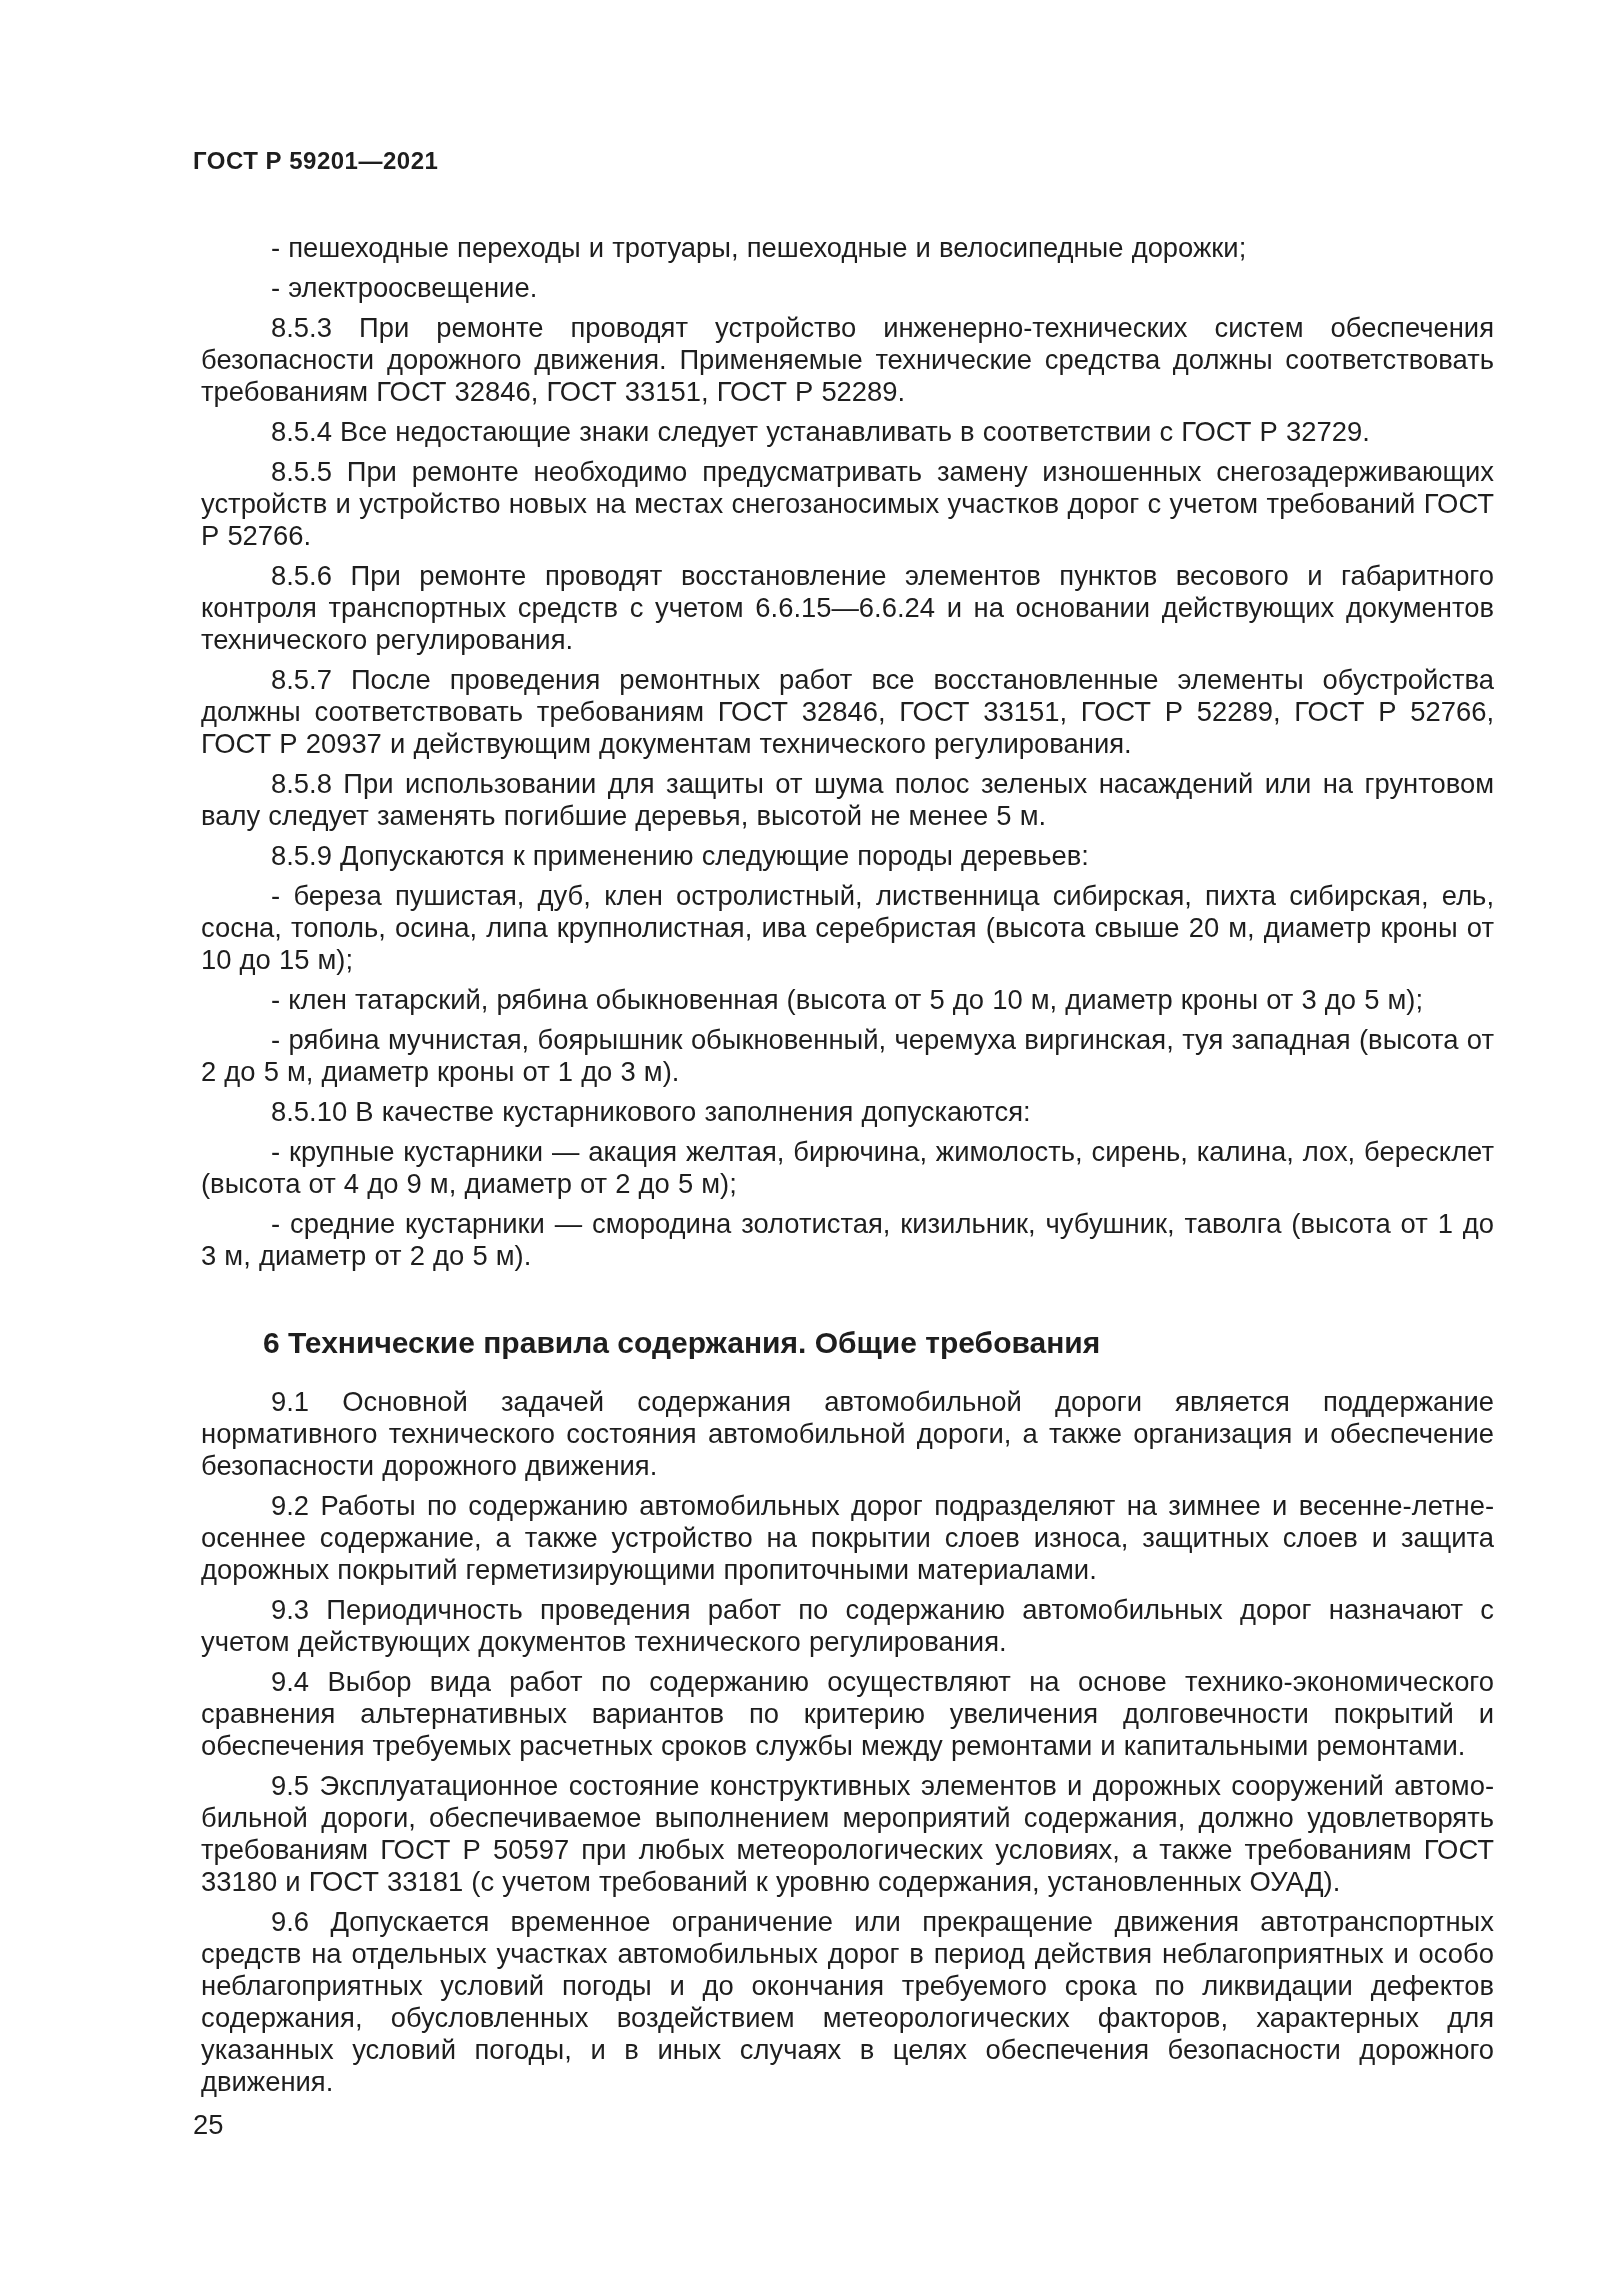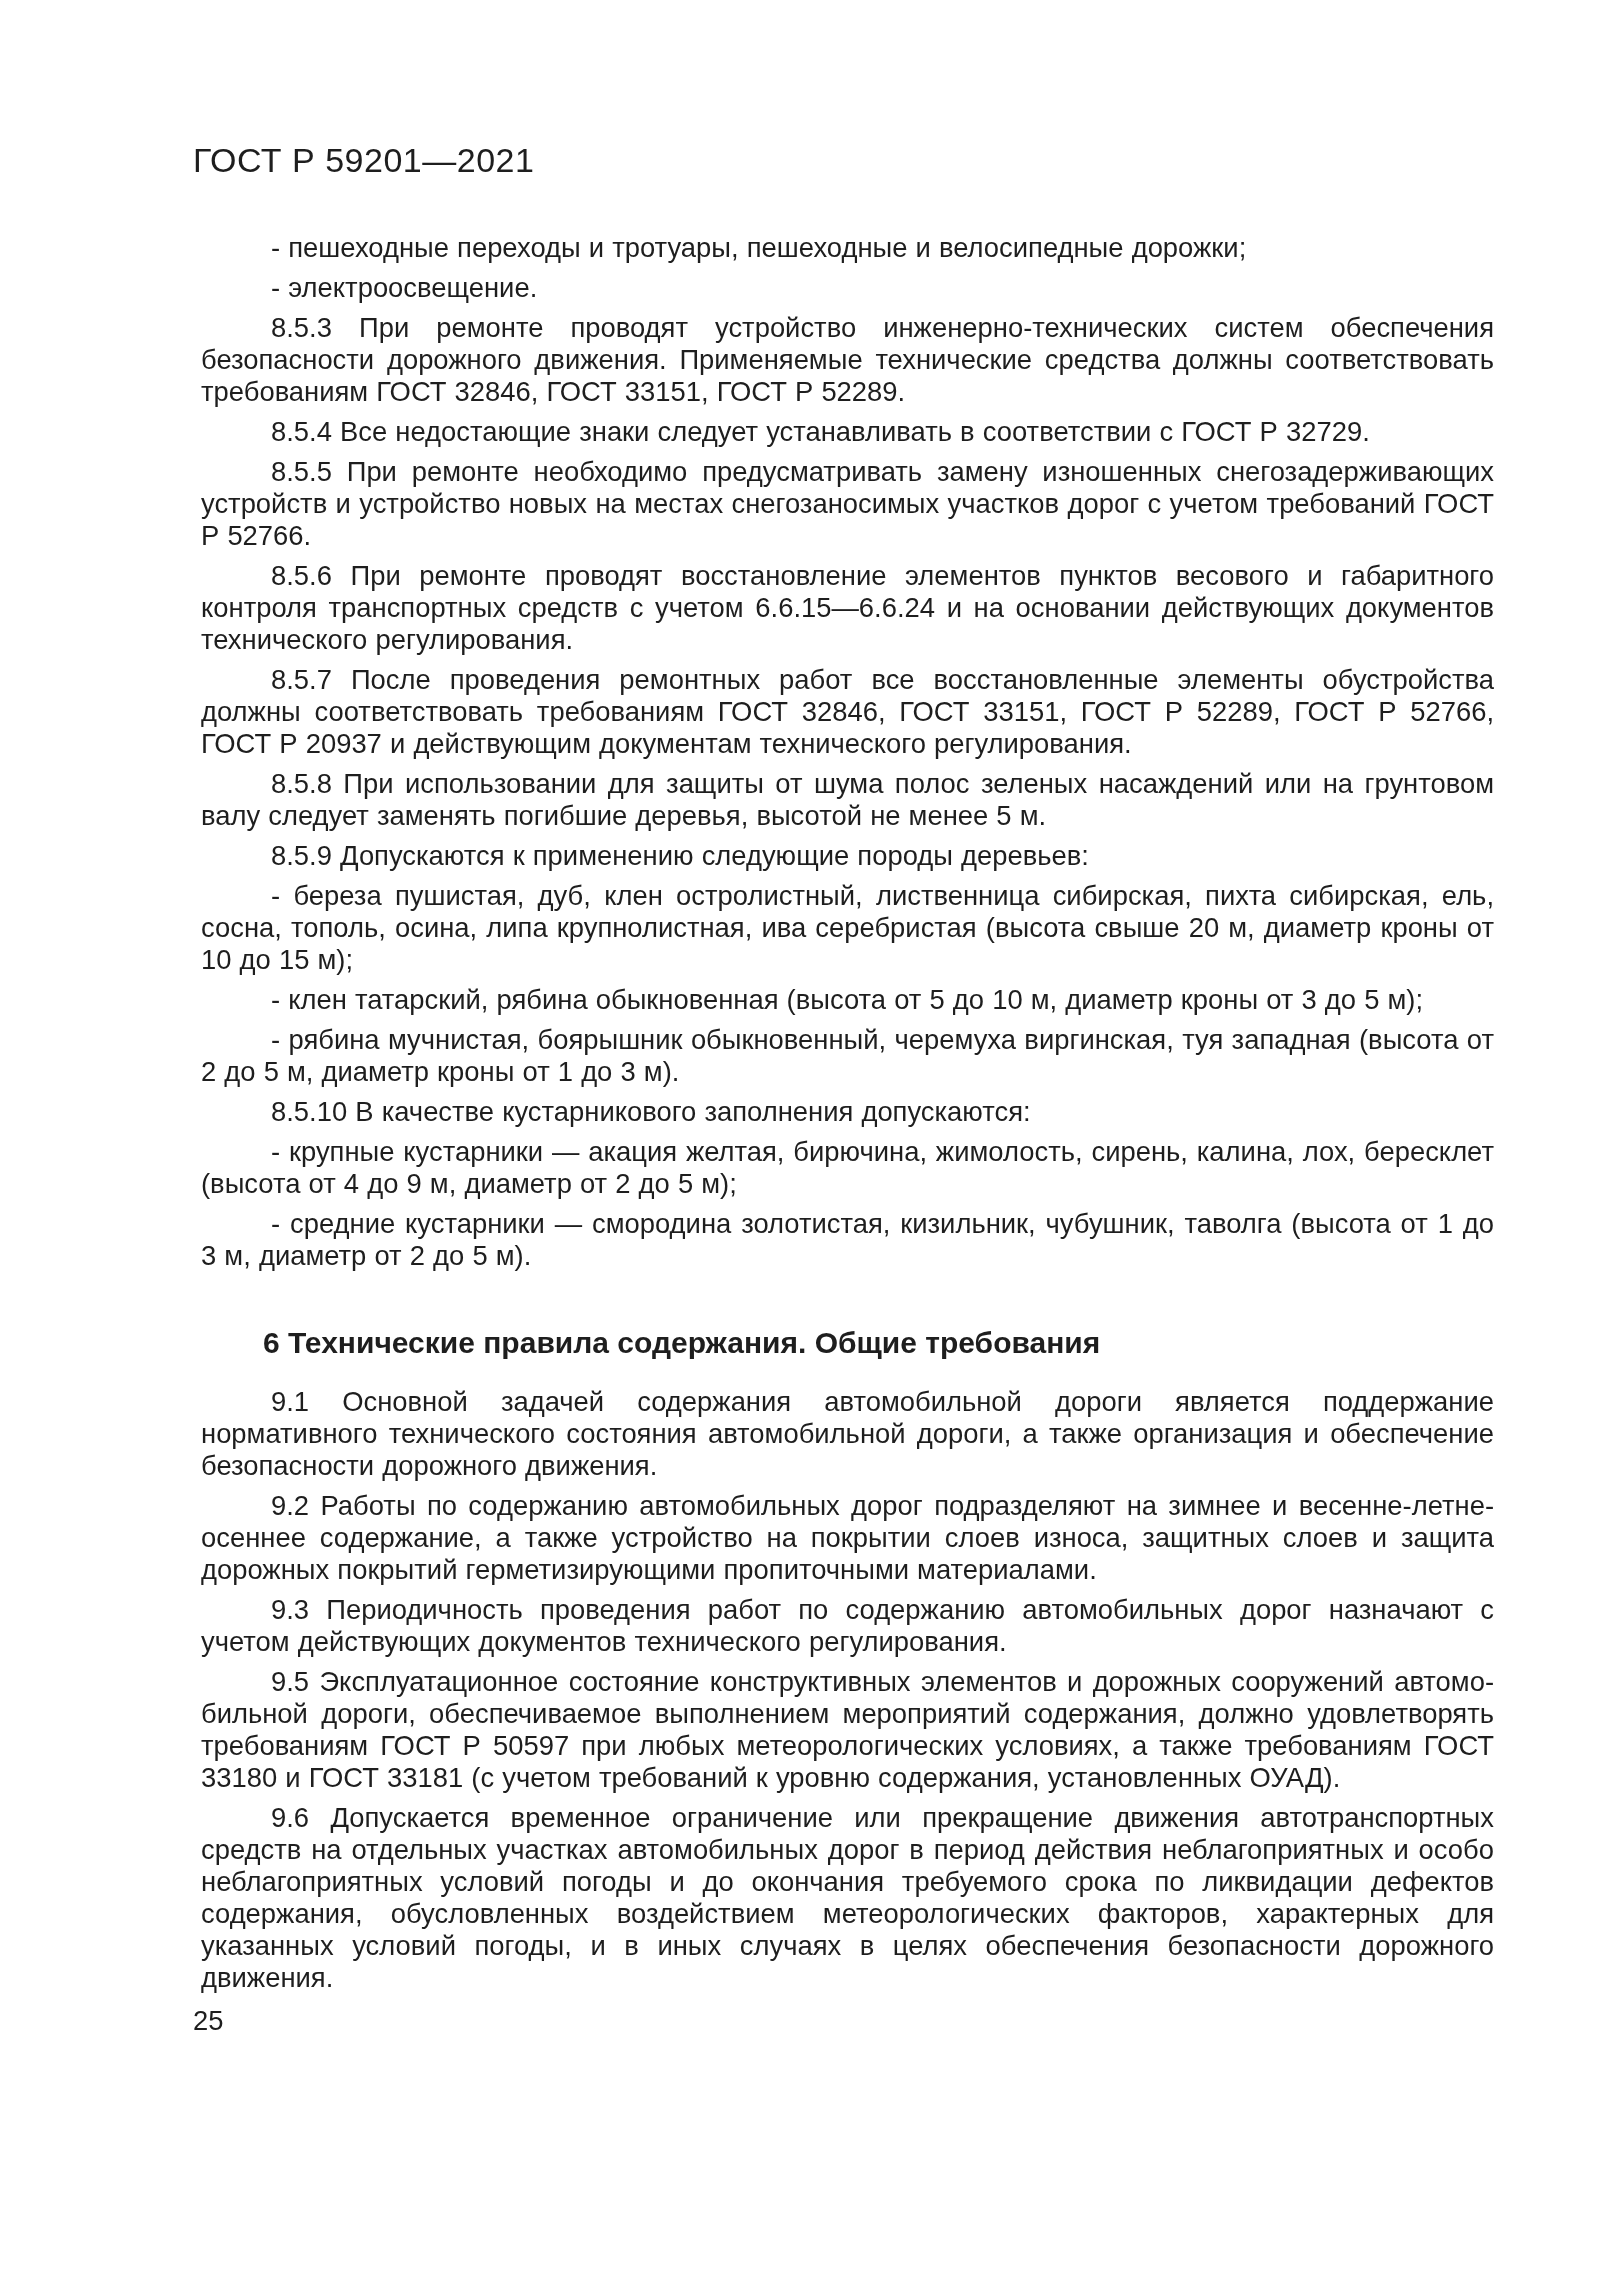--- a/index.html
+++ b/index.html
@@ -18,23 +18,23 @@
   .page {
     position: absolute;
     top: 0; left: 0;
     width: 1621px;
     height: 2293px;
     box-sizing: border-box;
     padding: 143px 119px 0 193px;
     background: #ffffff;
   }
   .doc-header {
-    font-size: 34px;
+    font-size: 24px;
     line-height: 35px;
-    font-weight: normal;
+    font-weight: bold;
     letter-spacing: 0.5px;
   }
   .body-text {
     margin-top: 54px;
   }
   .body-text.second {
     margin-top: 0;
   }
   p.para {
     margin: 8px;
@@ -82,20 +82,21 @@
       <p class="para">- крупные кустарники — акация желтая, бирючина, жимолость, сирень, калина, лох, бересклет (высота от 4 до 9 м, диаметр от 2 до 5 м);</p>
       <p class="para">- средние кустарники — смородина золотистая, кизильник, чубушник, таволга (высота от 1 до 3 м, диаметр от 2 до 5 м).</p>
     </div>
 
   <h2 class="section-title">6 Технические правила содержания. Общие требования</h2>
 
   <div class="body-text second">
       <p class="para">9.1 Основной задачей содержания автомобильной дороги является поддержание нормативного технического состояния автомобильной дороги, а также организация и обеспечение безопасности до­рожного движения.</p>
       <p class="para">9.2 Работы по содержанию автомобильных дорог подразделяют на зимнее и весенне-летне-осен­нее содержание, а также устройство на покрытии слоев износа, защитных слоев и защита дорожных покрытий герметизирующими пропиточными материалами.</p>
       <p class="para">9.3 Периодичность проведения работ по содержанию автомобильных дорог назначают с учетом действующих документов технического регулирования.</p>
+      <p class="para">9.4 Выбор вида работ по содержанию осуществляют на основе технико-экономического сравне­ния альтернативных вариантов по критерию увеличения долговечности покрытий и обеспечения требу­емых расчетных сроков службы между ремонтами и капитальными ремонтами.</p>
       <p class="para">9.5 Эксплуатационное состояние конструктивных элементов и дорожных сооружений автомо­бильной дороги, обеспечиваемое выполнением мероприятий содержания, должно удовлетворять тре­бованиям ГОСТ Р 50597 при любых метеорологических условиях, а также требованиям ГОСТ 33180 и ГОСТ 33181 (с учетом требований к уровню содержания, установленных ОУАД).</p>
       <p class="para">9.6 Допускается временное ограничение или прекращение движения автотранспортных средств на отдельных участках автомобильных дорог в период действия неблагоприятных и особо неблагопри­ятных условий погоды и до окончания требуемого срока по ликвидации дефектов содержания, обуслов­ленных воздействием метеорологических факторов, характерных для указанных условий погоды, и в иных случаях в целях обеспечения безопасности дорожного движения.</p>
     </div>
 
   <div class="page-number">25</div>
 
 </div>
 
 
 </body></html>

